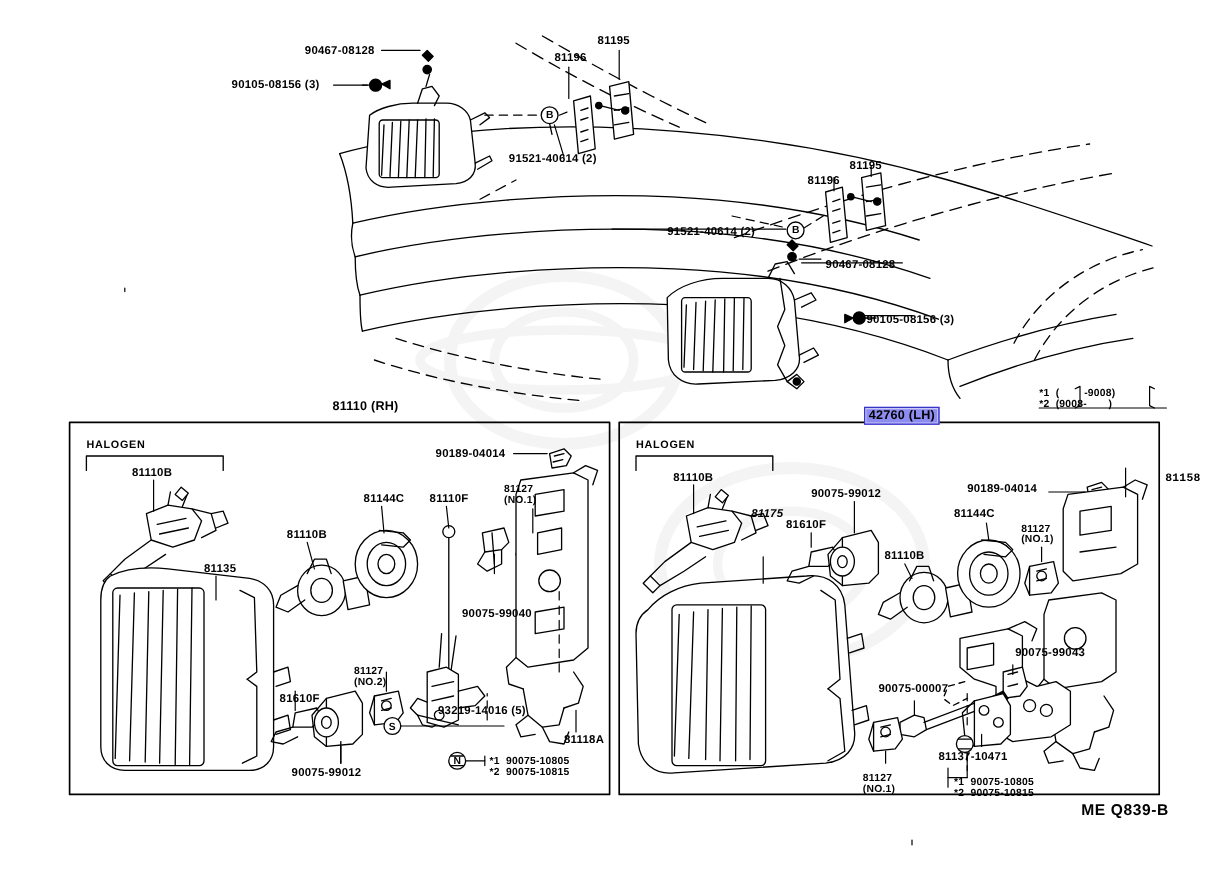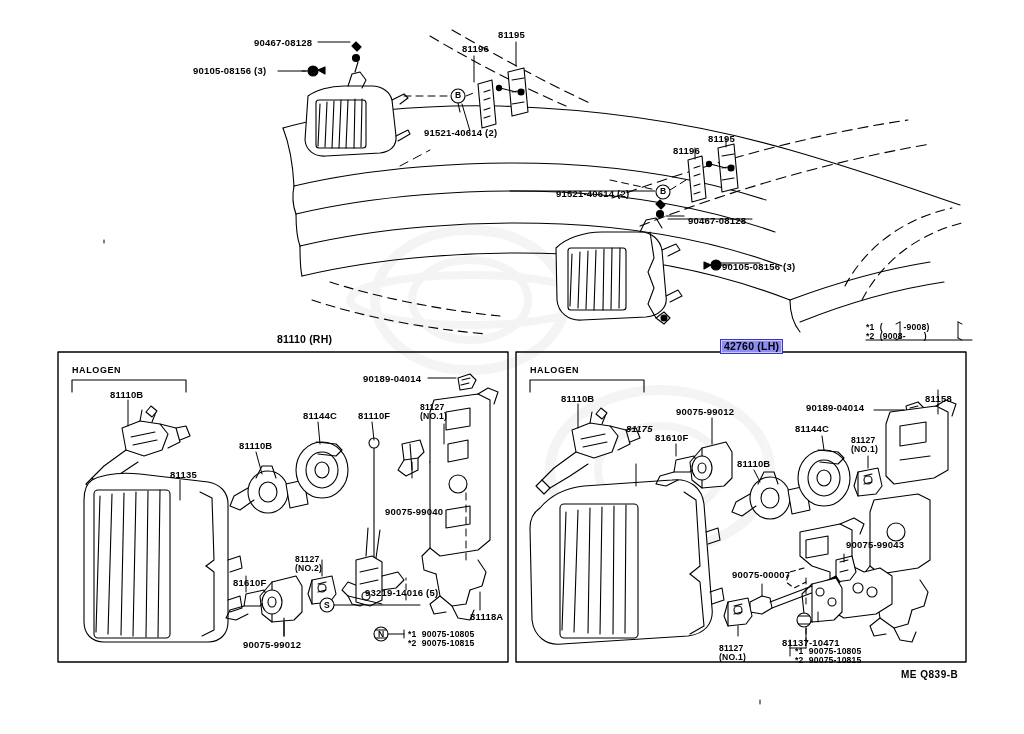--- a/index.html
+++ b/index.html
@@ -17,21 +17,21 @@
     font-weight:bold;
     font-size:9.5px;
     letter-spacing:0.2px;
     color:#000;
     white-space:pre;
     line-height:10.5px;
   }
   .lbl.sm{font-size:8.6px;}
   .lbl.big{font-size:10.5px;}
   .lbl.halogen{font-size:9px;letter-spacing:0.6px;}
-  .lbl.code{font-size:10px;letter-spacing:0.5px;}
+  .lbl.code{font-size:13px;letter-spacing:0.5px;}
 
   .hl{
     background:#8d8cf0;
     border:1px solid #3a35c8;
     padding:1px 3px 1px 3px;
     box-shadow:0 0 0 1px #c9c8f7 inset;
   }
 </style>
 </head>
 <body>
@@ -528,25 +528,25 @@
   <div class="lbl sm" style="left:324px;top:600px;">S</div>
   <div class="lbl sm" style="left:378px;top:629px;">N</div>
 
   <div class="lbl halogen" style="left:530px;top:365px;">HALOGEN</div>
   <div class="lbl" style="left:561px;top:394px;">81110B</div>
   <div class="lbl" style="left:626px;top:424px;font-style:italic;">81175</div>
   <div class="lbl" style="left:655px;top:433px;">81610F</div>
   <div class="lbl" style="left:676px;top:407px;">90075-99012</div>
   <div class="lbl" style="left:737px;top:459px;">81110B</div>
   <div class="lbl" style="left:806px;top:403px;">90189-04014</div>
-  <div class="lbl" style="left:925px;top:394px;">81158</div>
+  <div class="lbl" style="left:971px;top:394px;font-family:Liberation Mono, monospace;">81158</div>
   <div class="lbl" style="left:795px;top:424px;">81144C</div>
   <div class="lbl sm" style="left:851px;top:435px;">81127</div>
   <div class="lbl sm" style="left:851px;top:444px;">(NO.1)</div>
   <div class="lbl" style="left:810px;top:540px;margin-left:36px;">90075-99043</div>
   <div class="lbl" style="left:732px;top:570px;">90075-00007</div>
-  <div class="lbl" style="left:782px;top:626px;margin-top:12px;">81137-10471</div>
+  <div class="lbl" style="left:782px;top:626px;">81137-10471</div>
   <div class="lbl sm" style="left:719px;top:643px;">81127</div>
   <div class="lbl sm" style="left:719px;top:652px;">(NO.1)</div>
   <div class="lbl sm" style="left:795px;top:646px;">*1  90075-10805</div>
   <div class="lbl sm" style="left:795px;top:655px;">*2  90075-10815</div>
 
 </div>
 
 </body></html>

